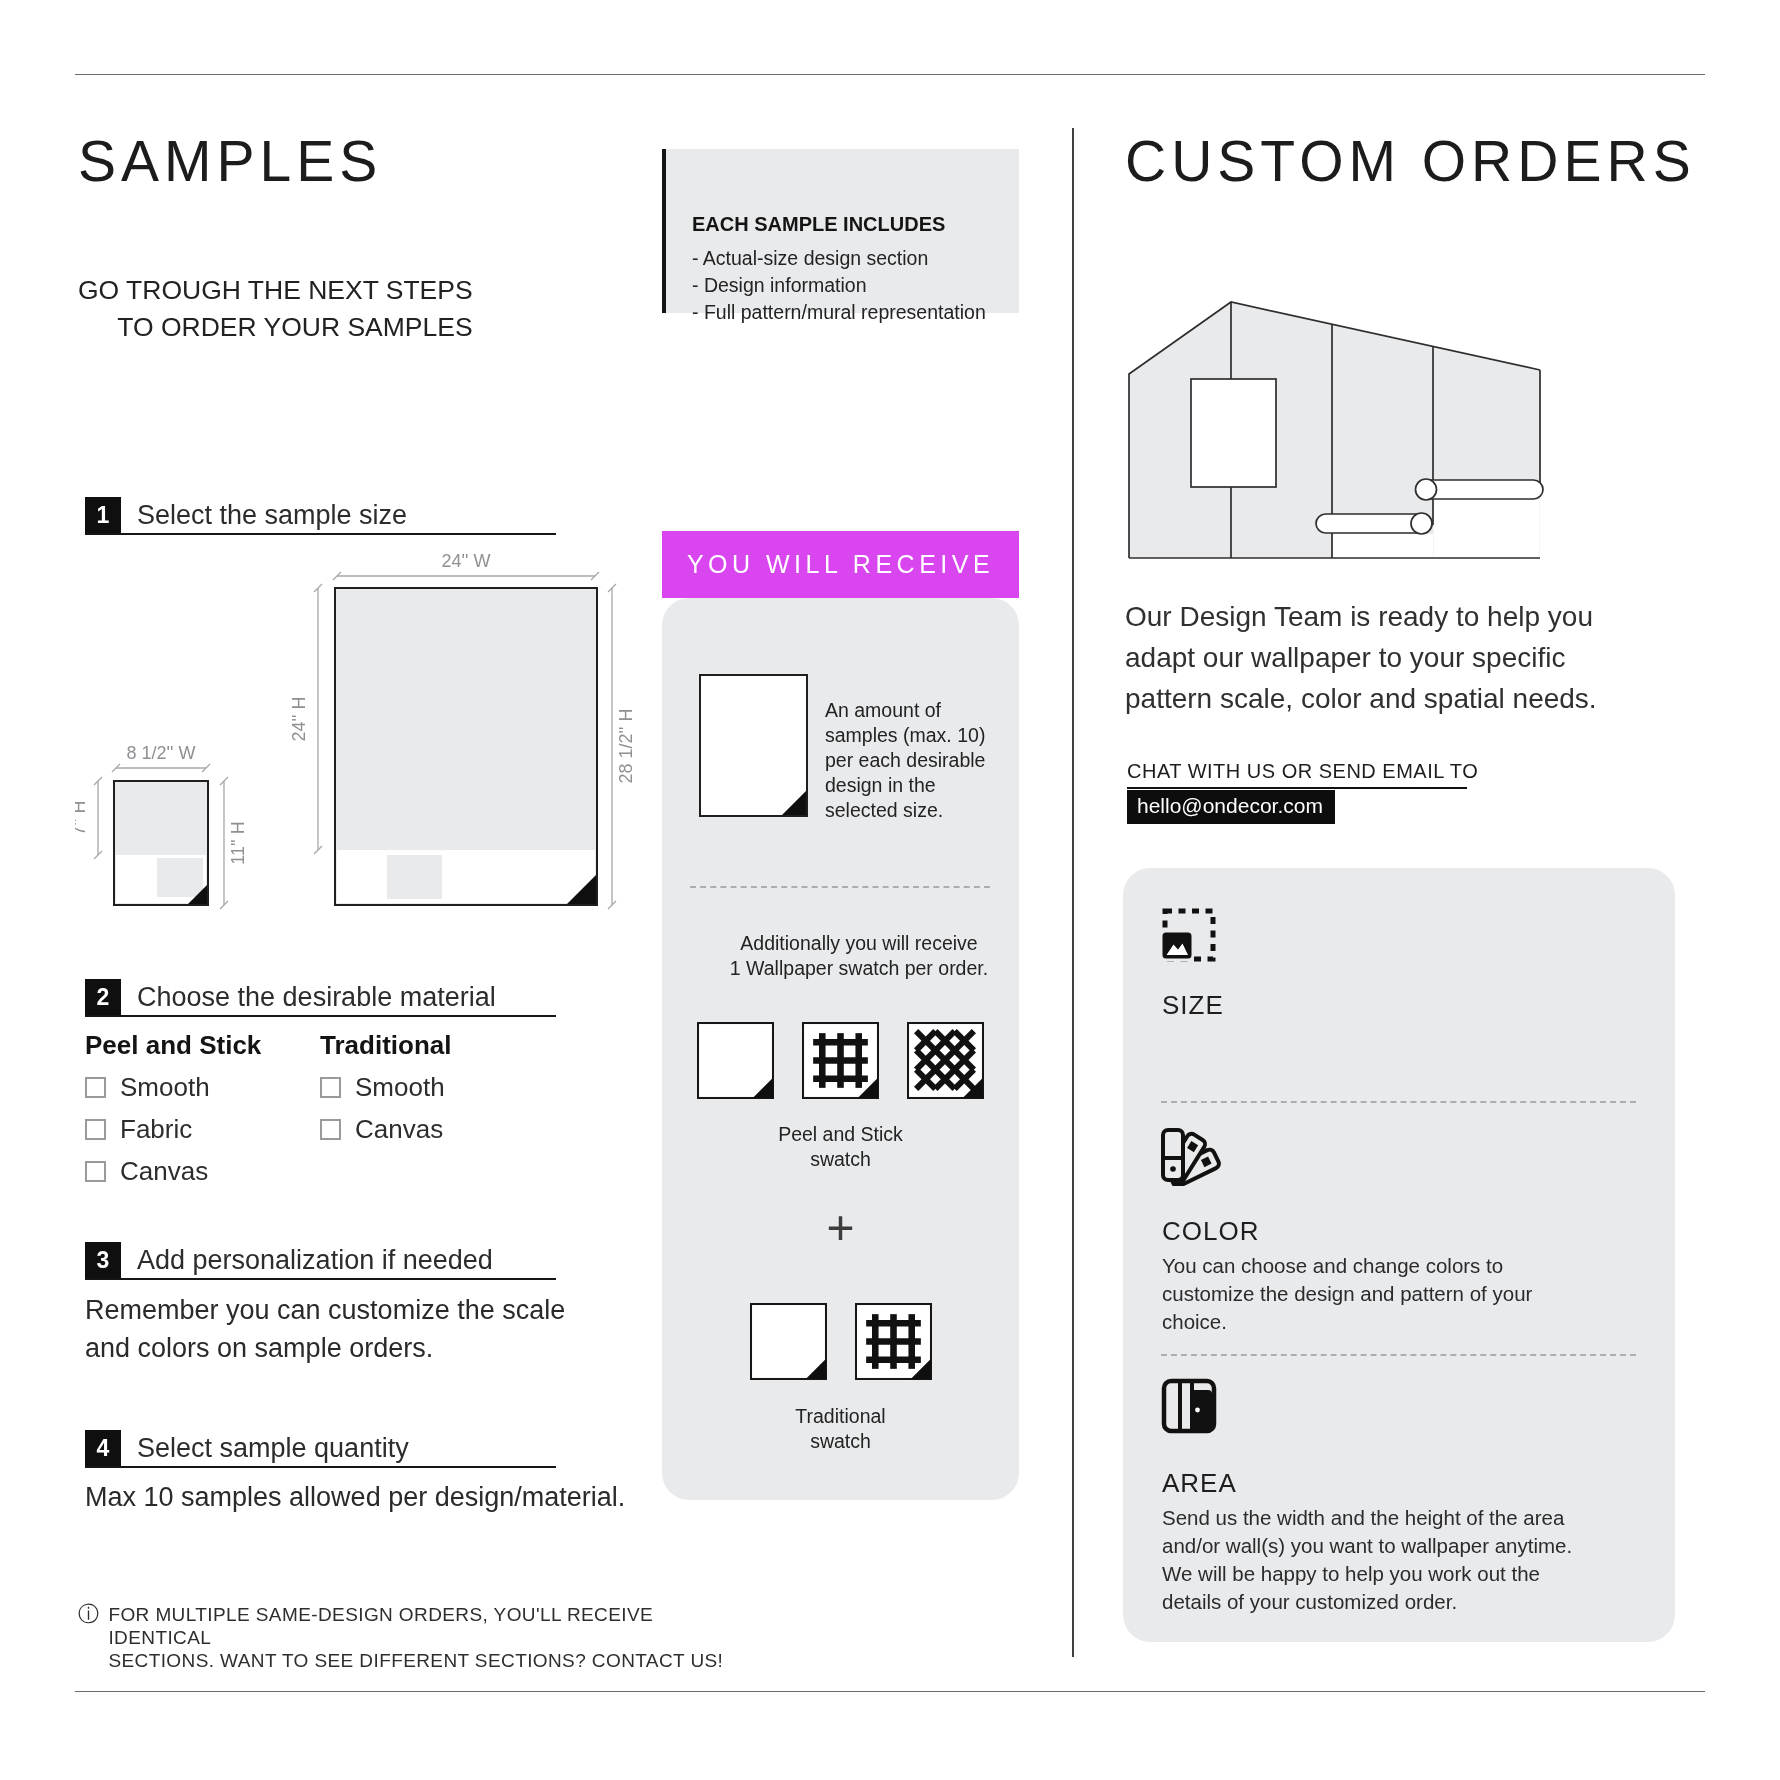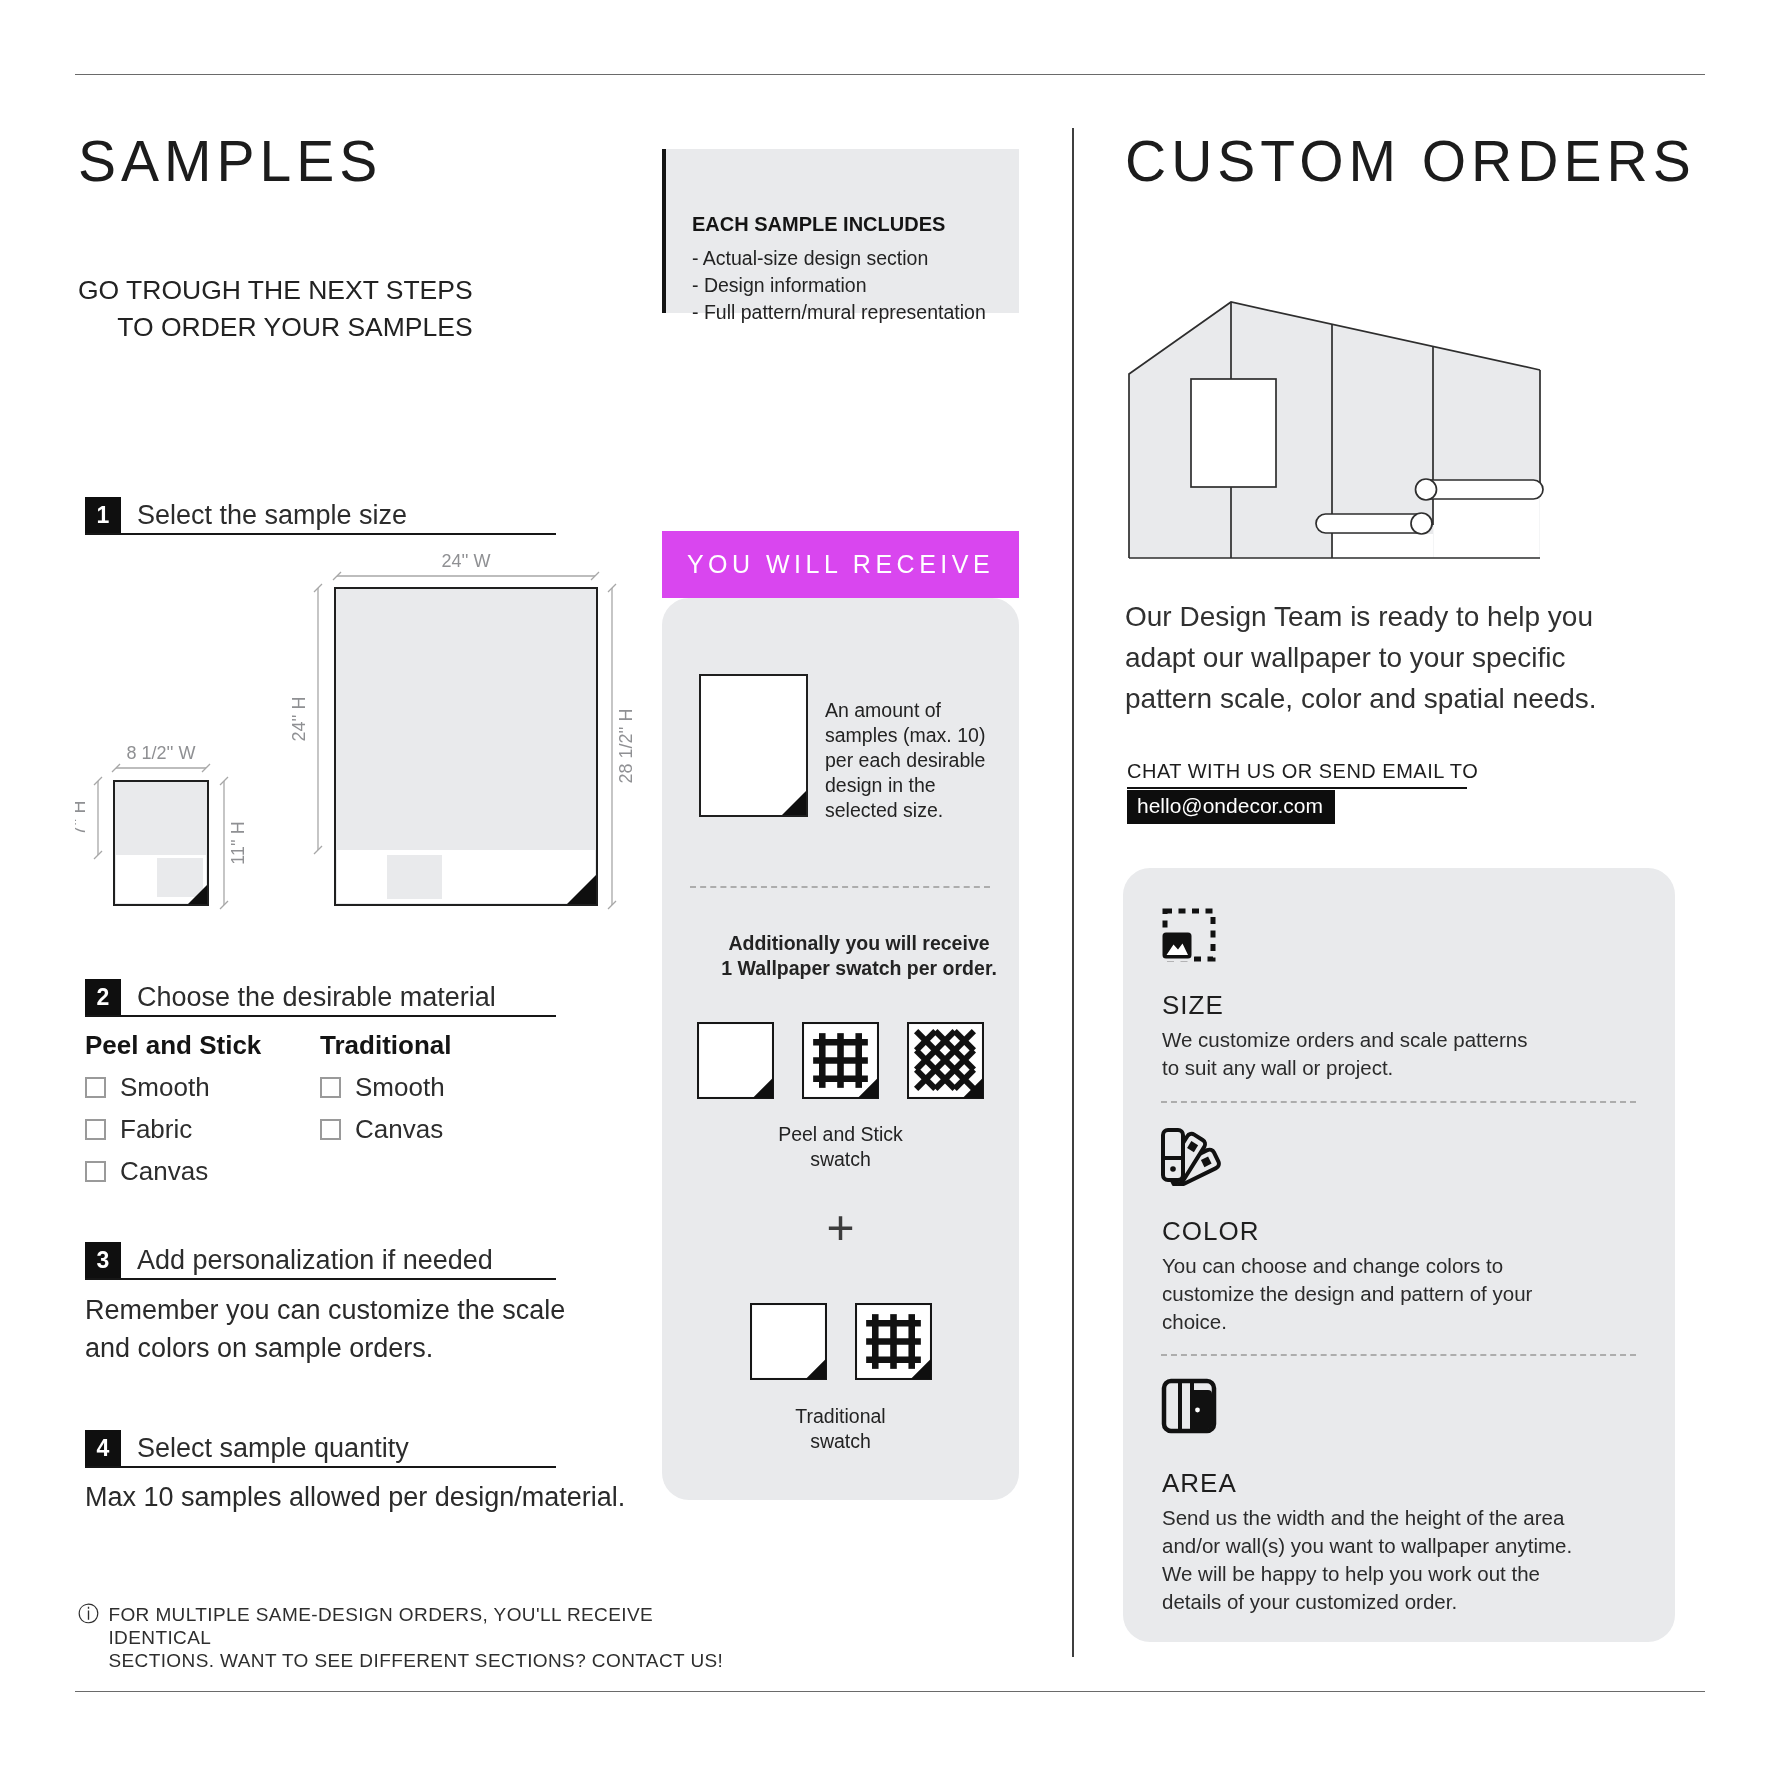--- a/index.html
+++ b/index.html
@@ -202,21 +202,21 @@
     <div class="fold"></div>
   </div>
   <div class="abs mid-text pre" style="left:163px;top:100px;width:185px;">An amount of
 samples (max. 10)
 per each desirable
 design in the
 selected size.</div>
 
   <div class="abs dashed-div" style="left:28px;top:288px;width:300px;"></div>
 
-  <div class="abs mid-text pre center-text" style="left:0;top:333px;width:394px;font-weight:bold;">Additionally you will receive
+  <div class="abs mid-text pre center-text" style="left:0;top:333px;width:394px;">Additionally you will receive
 1 Wallpaper swatch per order.</div>
 
   <div class="abs swatch-row" style="left:0;top:424px;width:357px;">
     <svg width="77" height="77" viewBox="0 0 76 76">
       <rect x="1" y="1" width="74" height="74" fill="#fff" stroke="#161616" stroke-width="2"></rect>
       <polygon points="75,75 75,55 55,75" fill="#0f0f0f"></polygon>
     </svg>
     <svg width="77" height="77" viewBox="0 0 76 76">
       <rect x="1" y="1" width="74" height="74" fill="#fff" stroke="#161616" stroke-width="2"></rect>
       <g stroke="#111" stroke-width="6.5">
@@ -307,22 +307,20 @@
 </div>
 
 <div class="abs gray-panel" style="left:1123px;top:868px;width:552px;height:774px;">
 
   <svg class="abs" style="left:38px;top:39px;" width="56" height="56" viewBox="0 0 56 56">
     <rect x="4" y="4" width="48" height="48" fill="none" stroke="#111" stroke-width="5" stroke-dasharray="7 6.5"></rect>
     <rect x="0" y="24" width="32" height="29" rx="5" fill="#111" stroke="#e9eaec" stroke-width="3"></rect>
     <path d="M5.5 48 L12.5 37.5 L17 42.5 L21.5 36.5 L27 48 Z" fill="#fff"></path>
   </svg>
   <div class="abs feat-heading" style="left:39px;top:122px;">SIZE</div>
-  <div class="abs feat-text pre" style="left:39px;top:158px;">We customize orders and scale patterns
-to suit any wall or project.</div>
   <div class="abs dashed-div" style="left:38px;top:233px;width:475px;"></div>
 
   <svg class="abs" style="left:38px;top:258px;" width="60" height="60" viewBox="0 0 60 60">
     <g stroke="#111" stroke-width="4" fill="#e9eaec" stroke-linejoin="round">
       <g transform="rotate(64 12 52)">
         <rect x="2" y="4" width="20" height="50" rx="5"></rect>
         <rect x="8" y="11" width="8" height="8" fill="#111" stroke="none"></rect>
       </g>
       <g transform="rotate(32 12 52)">
         <rect x="2" y="4" width="20" height="50" rx="5"></rect>

